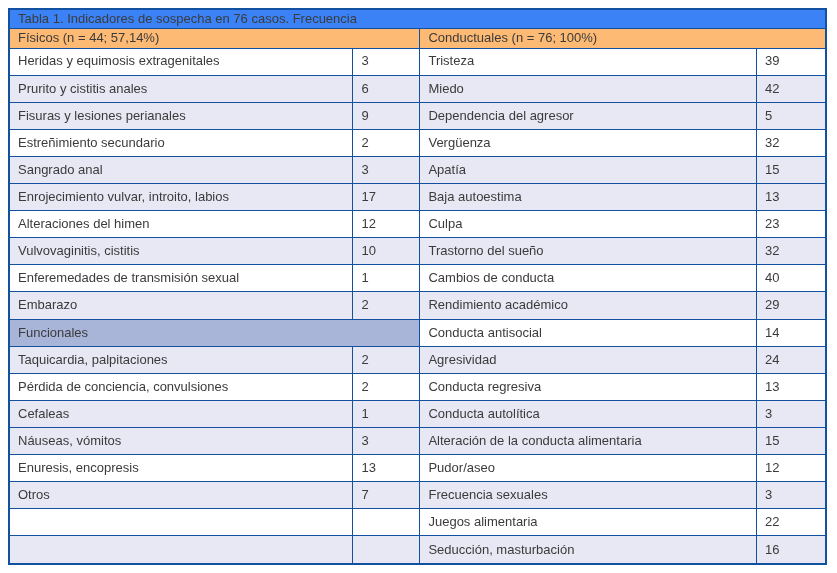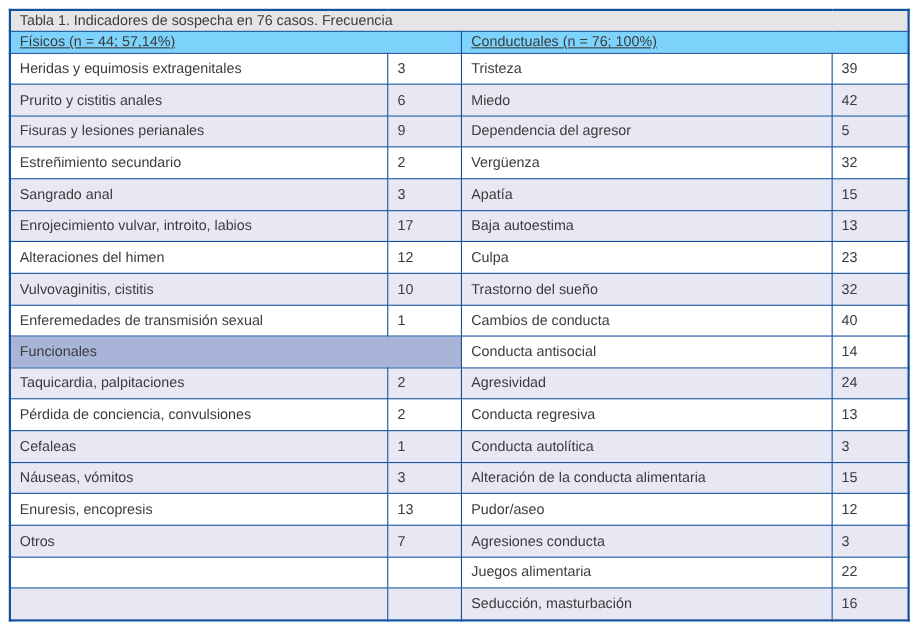--- a/index.html
+++ b/index.html
@@ -33,31 +33,30 @@
     font-size: 13px;
     line-height: 1.25;
     font-weight: 400;
     color: #3b3b3b;
     text-align: left;
     vertical-align: middle;
     white-space: nowrap;
     overflow: hidden;
   }
   th.title-cell {
-    background: #e5e5e5;
+    background: #3b82f6;
     color: #ffffff;
     font-weight: 700;
     font-size: 13.5px;
     border-bottom: 1px solid #c7d0e8;
   }
   th.colhead {
-    background: #7dd3fc;
+    background: #fdba74;
     color: #15152c;
     font-weight: 700;
-    text-decoration: underline;
   }
   td.section {
     background: #a9b4d9;
     color: #15152c;
     font-weight: 700;
   }
   td.value {
     padding-left: 10px;
   }
   tr.alt td {
@@ -132,20 +131,26 @@
           <td class="value">10</td>
           <td class="label">Trastorno del sueño</td>
           <td class="value">32</td>
         </tr>
         <tr>
           <td class="label">Enferemedades de transmisión sexual</td>
           <td class="value">1</td>
           <td class="label">Cambios de conducta</td>
           <td class="value">40</td>
         </tr>
+        <tr class="alt">
+          <td class="label">Embarazo</td>
+          <td class="value">2</td>
+          <td class="label">Rendimiento académico</td>
+          <td class="value">29</td>
+        </tr>
         <tr>
           <td colspan="2" class="section">Funcionales</td>
           <td class="label">Conducta antisocial</td>
           <td class="value">14</td>
         </tr>
         <tr class="alt">
           <td class="label">Taquicardia, palpitaciones</td>
           <td class="value">2</td>
           <td class="label">Agresividad</td>
           <td class="value">24</td>
@@ -170,21 +175,21 @@
         </tr>
         <tr>
           <td class="label">Enuresis, encopresis</td>
           <td class="value">13</td>
           <td class="label">Pudor/aseo</td>
           <td class="value">12</td>
         </tr>
         <tr class="alt">
           <td class="label">Otros</td>
           <td class="value">7</td>
-          <td class="label">Agresiones conducta</td>
+          <td class="label">Frecuencia sexuales</td>
           <td class="value">3</td>
         </tr>
         <tr>
           <td class="label"></td>
           <td class="value"></td>
           <td class="label">Juegos alimentaria</td>
           <td class="value">22</td>
         </tr>
         <tr class="alt">
           <td class="label"></td>

